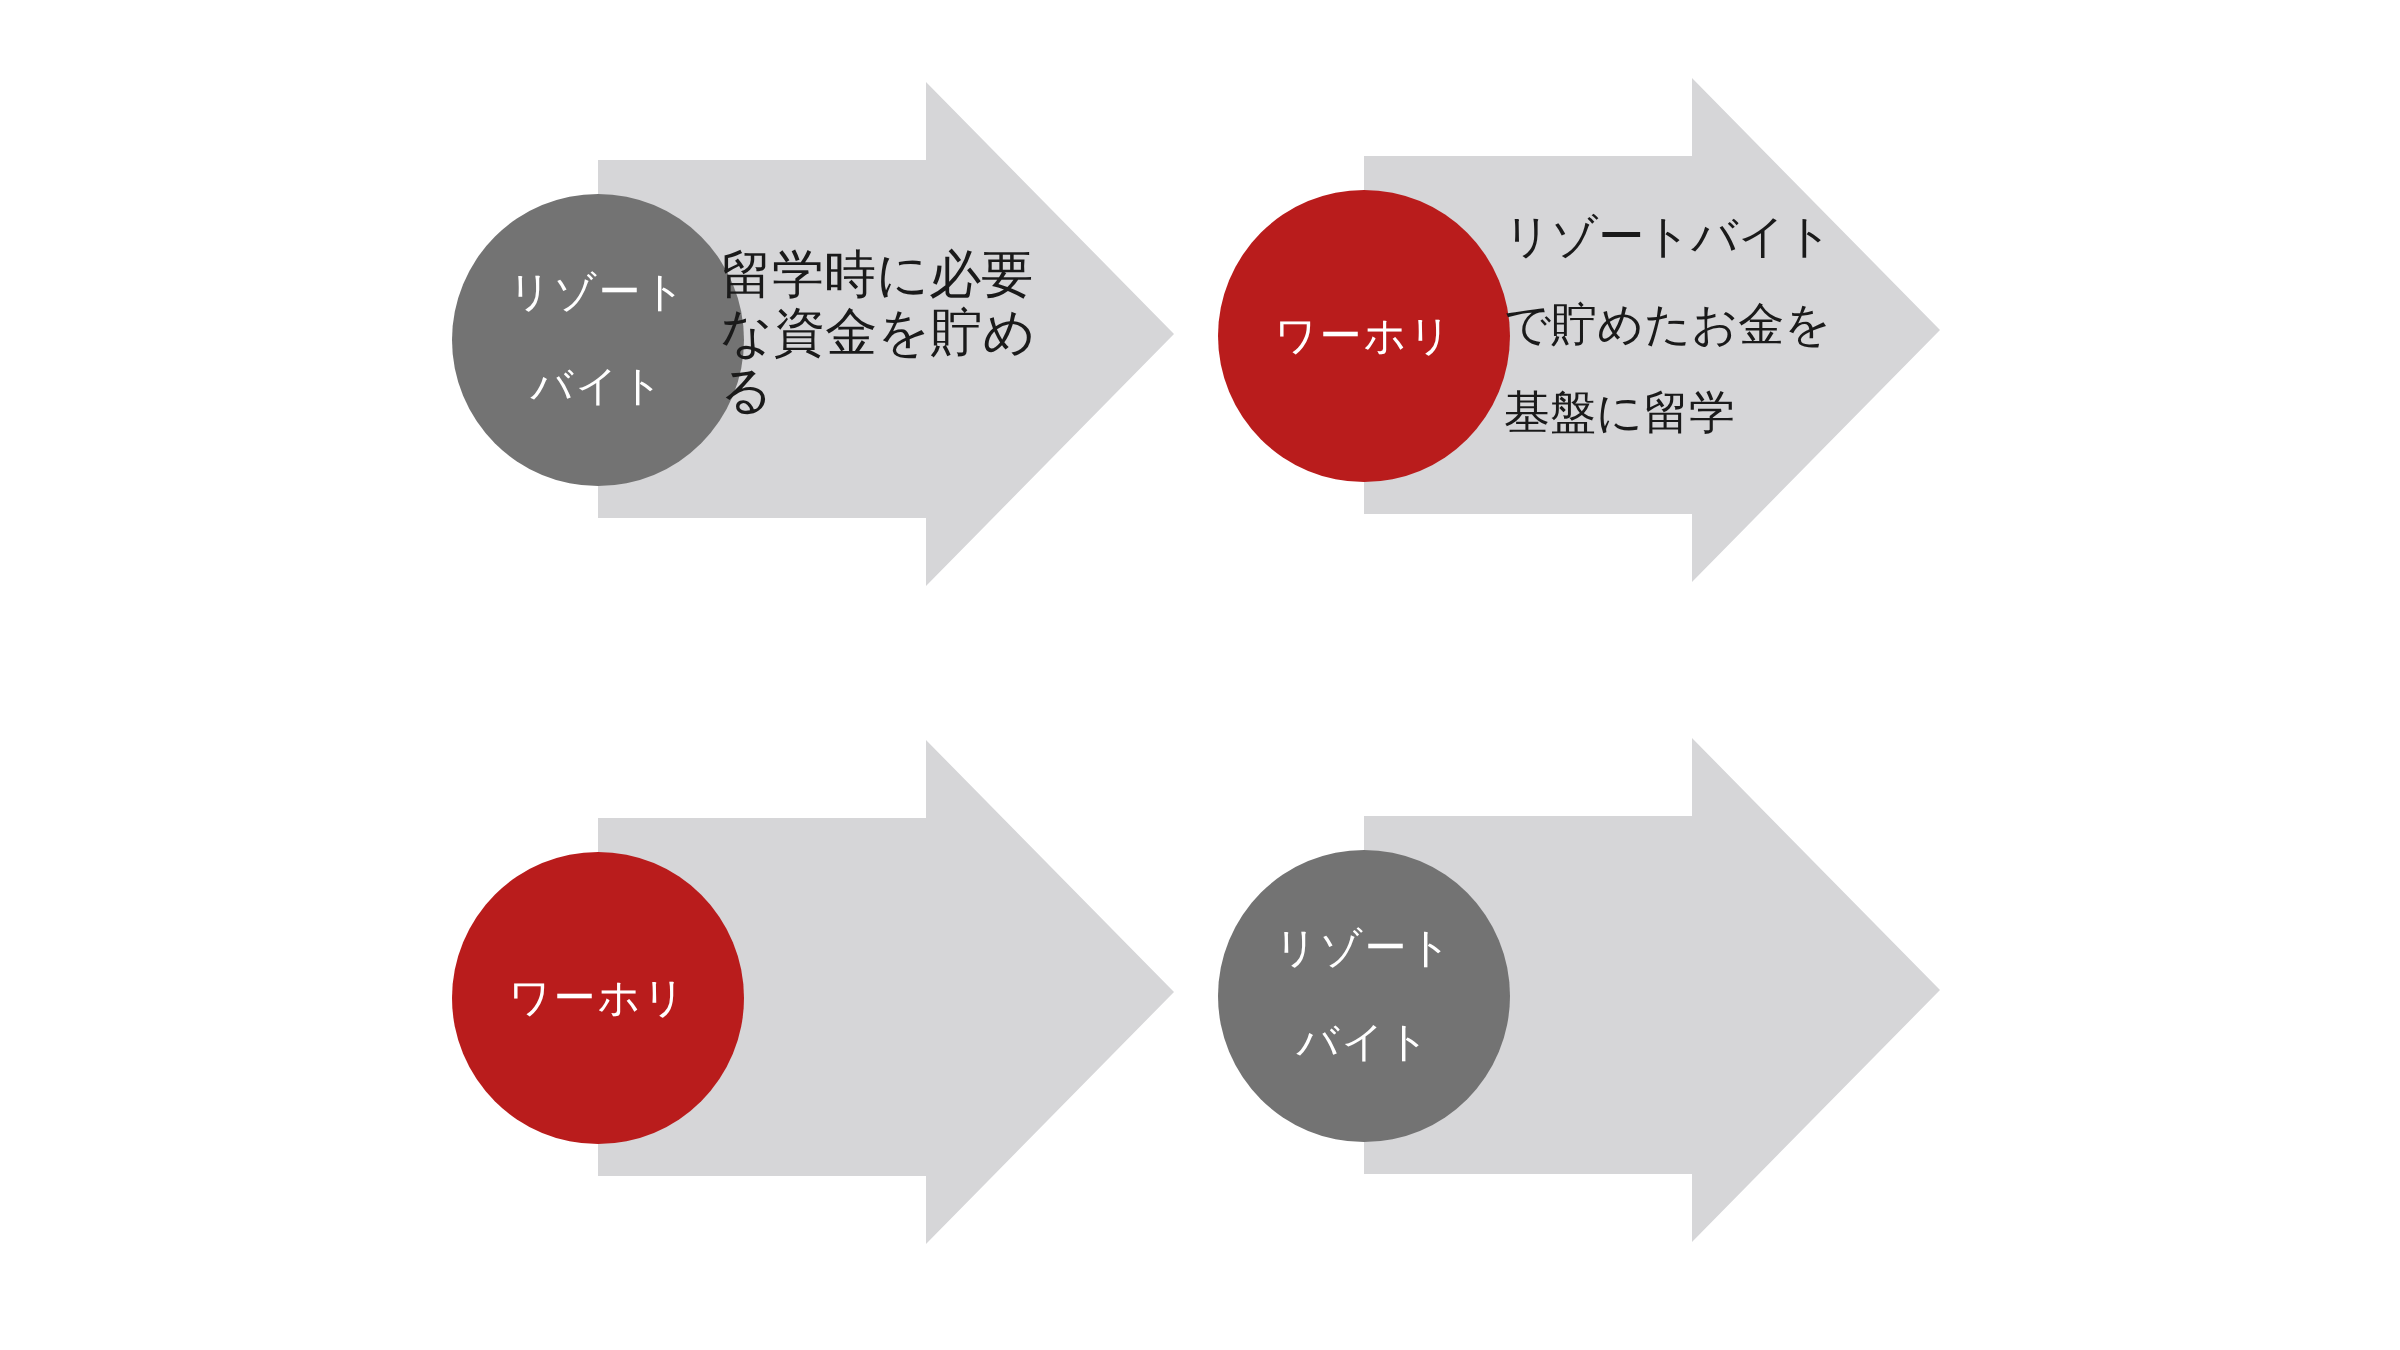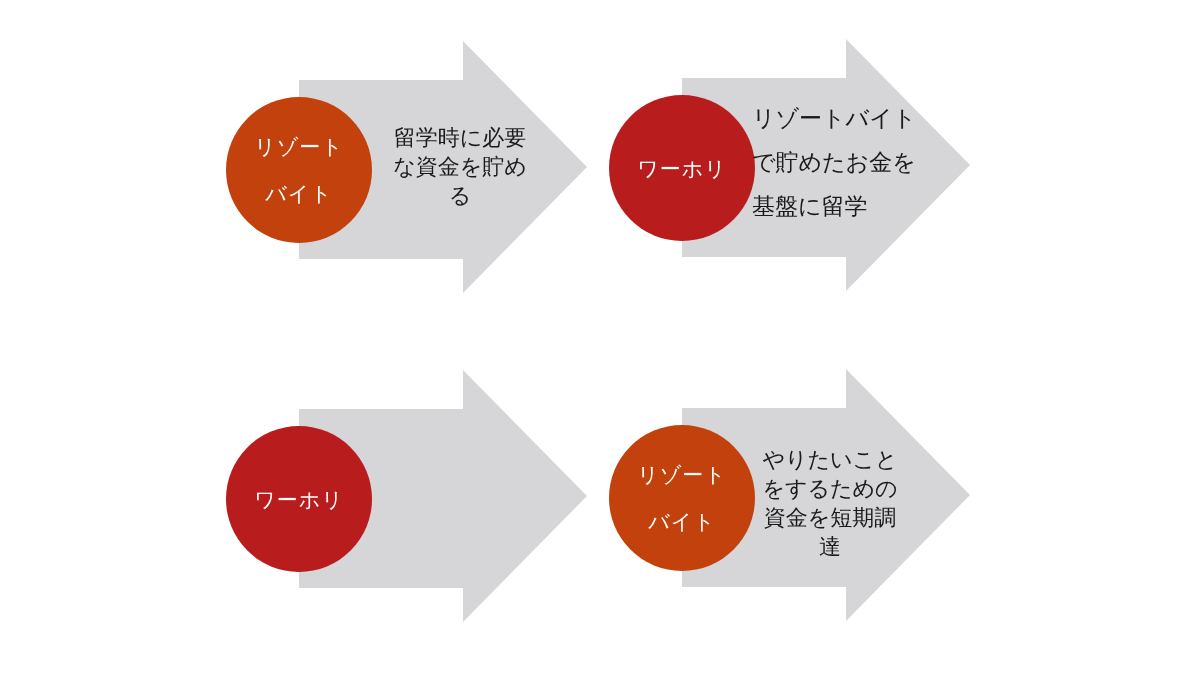--- a/index.html
+++ b/index.html
@@ -35,38 +35,37 @@
     position: absolute;
     left: 0;
     top: 56px;
     width: 146px;
     height: 146px;
     border-radius: 50%;
     display: flex;
     align-items: center;
     justify-content: center;
   }
-  .step-circle.blue  { background: #c2410c; }
+  .step-circle.blue  { background: #737373; }
   .step-circle.green { background: #b91c1c; }
   .circle-label {
     color: #ffffff;
     font-size: 21px;
     line-height: 47px;
     text-align: center;
     white-space: pre-line;
     letter-spacing: 1px;
   }
   .arrow-label {
     position: absolute;
     color: #1a1a1a;
     white-space: pre-line;
   }
   .arrow-label.centered {
-    text-align: center;
-    font-size: 22px;
+    font-size: 26px;
     line-height: 29px;
     width: 200px;
   }
   .arrow-label.leftalign {
     text-align: left;
     font-size: 23px;
     line-height: 44px;
     width: 220px;
   }
   
@@ -120,19 +119,15 @@
   </div>
 
   <div class="group" id="g4">
     <svg class="arrow-svg" viewBox="0 0 288 252" aria-hidden="true">
       <polygon points="0,39 164,39 164,0 288,126 164,252 164,218 0,218"></polygon>
     </svg>
     <div class="step-circle blue">
       <div class="circle-label">リゾート
 バイト</div>
     </div>
-    <div class="arrow-label centered">やりたいこと
-をするための
-資金を短期調
-達</div>
   </div>
 
 </div>
 
 </body></html>

